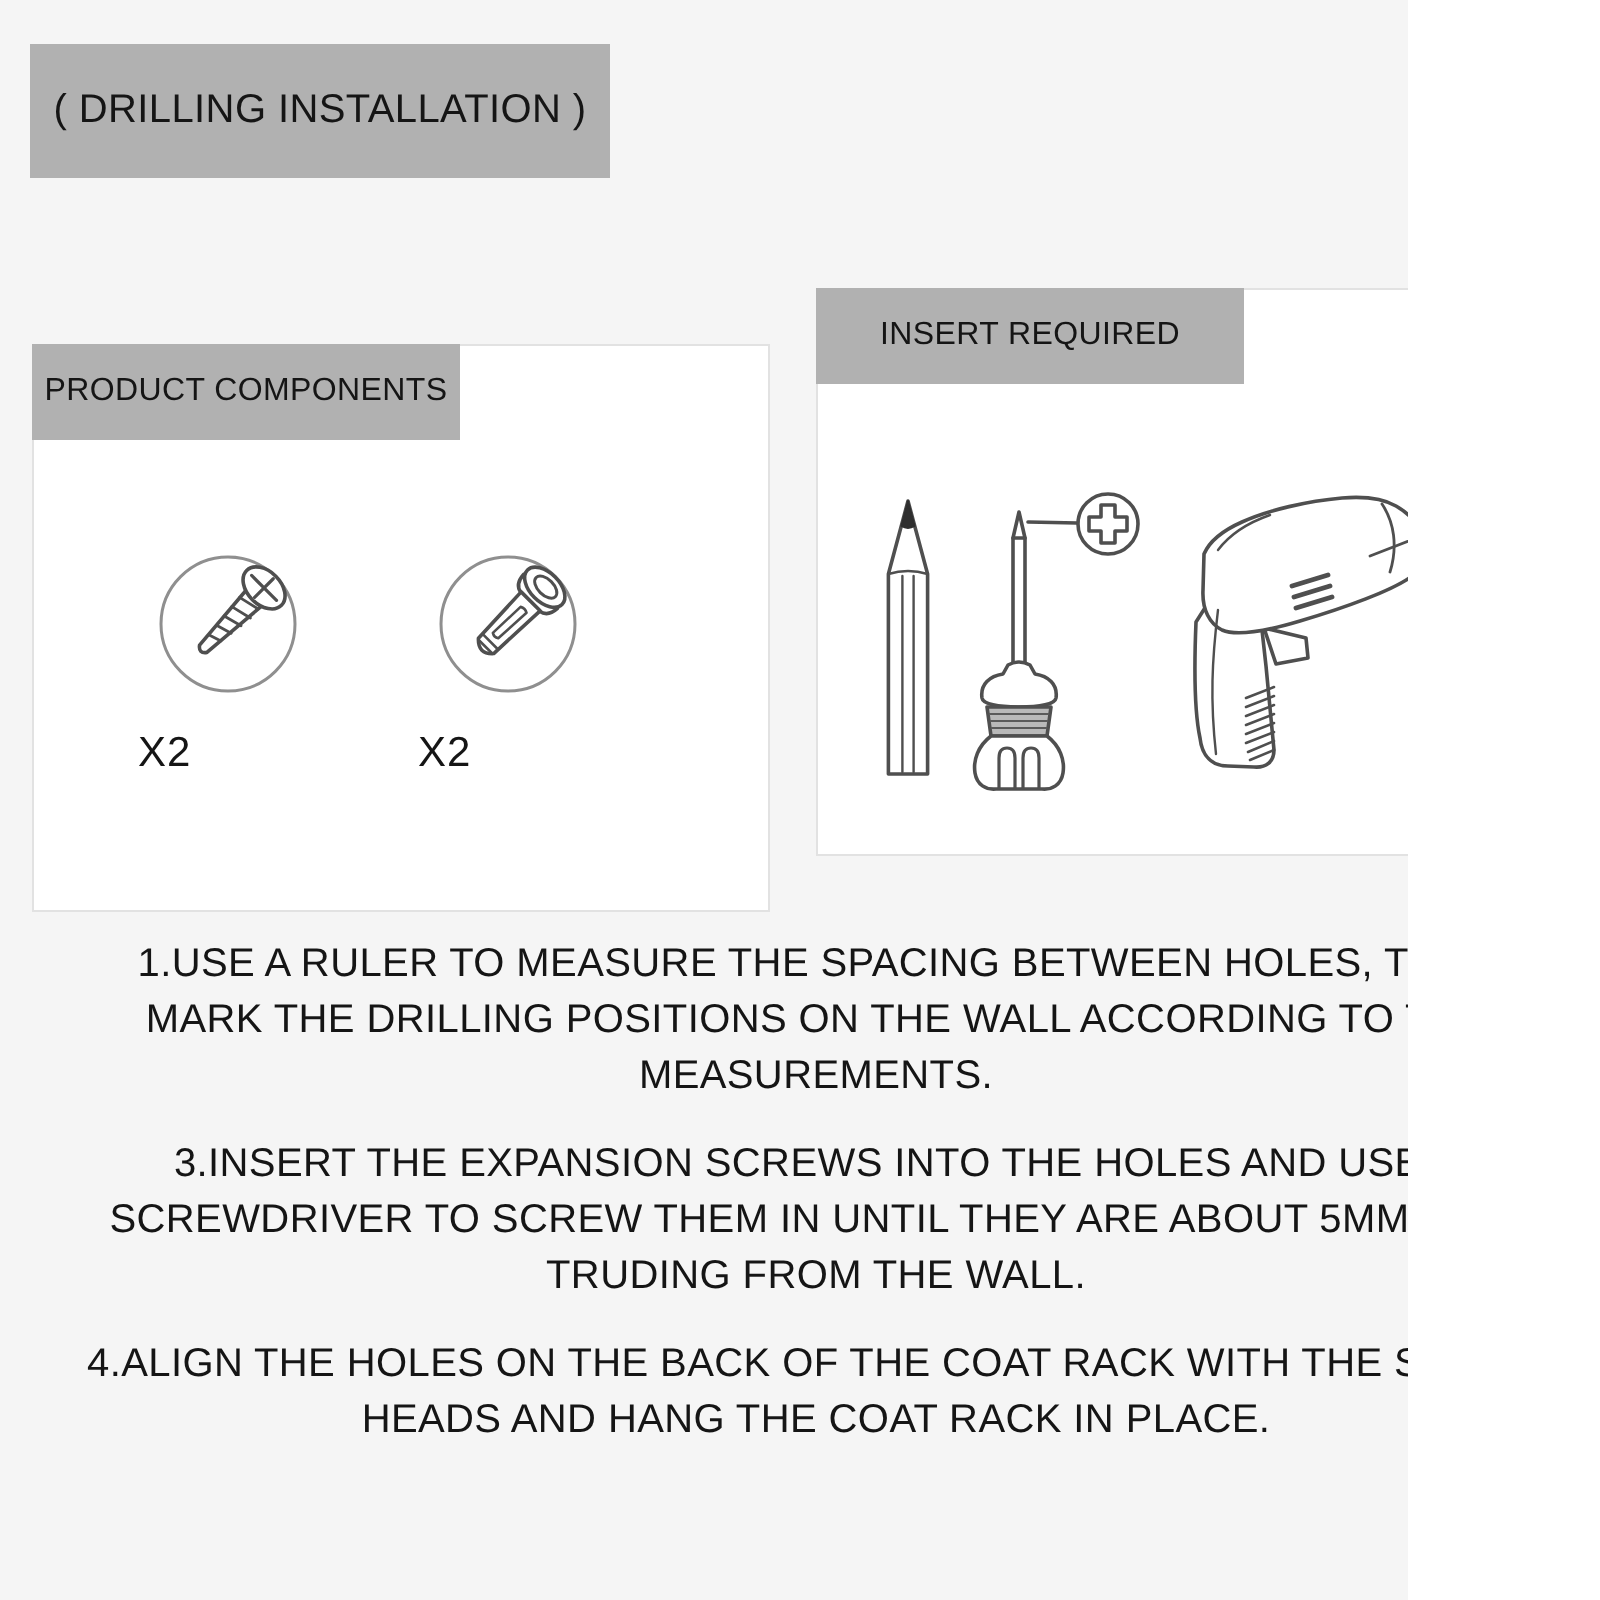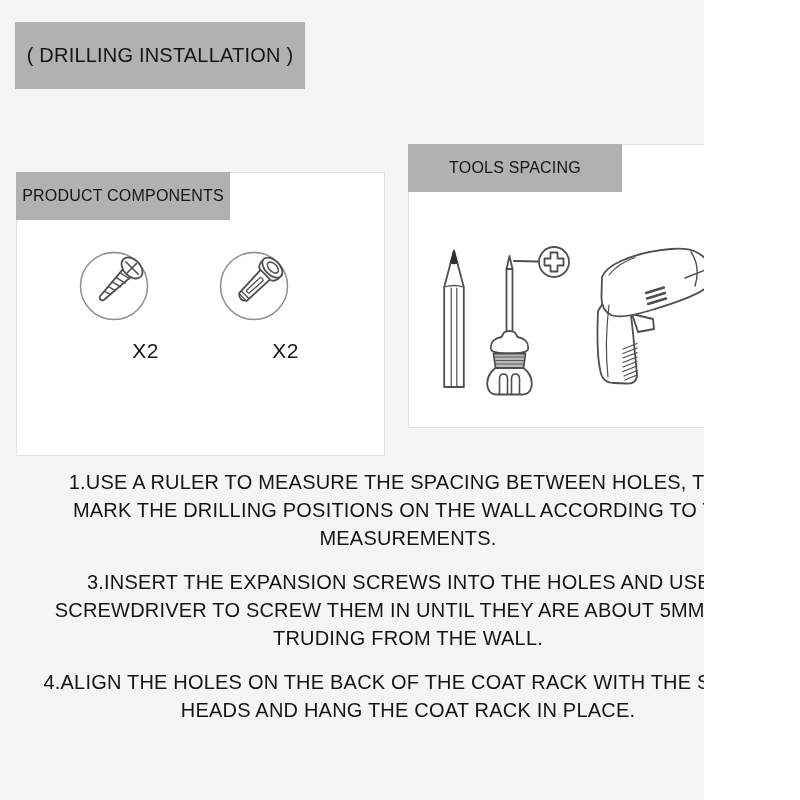--- a/index.html
+++ b/index.html
@@ -22,21 +22,21 @@
     box-sizing:border-box;
   }
   .panel-left{left:16px;margin-top:28px;}
   .panel-right{left:408px;}
   .panel-header{
     position:absolute;left:-1px;top:-1px;width:214px;height:48px;
     background:var(--header-bg,#b1b1b1);
     display:flex;align-items:center;justify-content:center;
     font-size:16px;letter-spacing:.2px;white-space:nowrap;
   }
-  .component{position:absolute;top:68px;width:90px;text-align:right;}
+  .component{position:absolute;top:94px;width:90px;text-align:left;}
   .component-1{left:52px;}
   .component-2{left:192px;}
   .component svg{display:block;}
   .qty{margin-top:8px;font-size:21px;letter-spacing:.5px;}
   .tools-art{position:absolute;left:20px;top:100px;}
   .instructions{position:absolute;left:28px;top:452px;width:760px;}
   .instructions p{
     margin:16px 0 16px 0;font-size:20px;line-height:28px;
     letter-spacing:.2px;white-space:pre-line;text-align:center;
   }
@@ -74,21 +74,21 @@
           <path d="M33,22 C33.3,26.5 35.5,28.8 38.3,29.3 M57,22 C56.7,26.5 54.5,28.8 51.7,29.3" fill="none"></path>
           <ellipse cx="45" cy="19" rx="12.2" ry="7.3"></ellipse>
           <ellipse cx="45.3" cy="18.6" rx="6.8" ry="3.9" fill="none" stroke-width="1.5"></ellipse>
         </g>
       </svg>
       <div class="qty">X2</div>
     </div>
   </section>
 
   <section class="panel panel-right">
-    <div class="panel-header">TOOLS SPACING</div>
+    <div class="panel-header">INSERT REQUIRED</div>
 
     <svg class="tools-art" width="334" height="152" viewBox="0 0 334 152">
 
       <g stroke="#4f4f4f" stroke-width="1.8" fill="#ffffff" stroke-linecap="round" stroke-linejoin="round">
         <path d="M25,5.5 L34.8,42 L34.8,142 L15.2,142 L15.2,42 Z"></path>
         <path d="M15.2,42 Q25,39 34.8,42" fill="none" stroke-width="1.3"></path>
         <path d="M22.2,43 L22.2,141 M27.8,43 L27.8,141" fill="none" stroke-width="1.2"></path>
         <path d="M25,5.5 L28.3,18 Q25,20 21.7,18 Z" fill="#2f2f2f" stroke="#2f2f2f" stroke-width="1"></path>
       </g>
 

